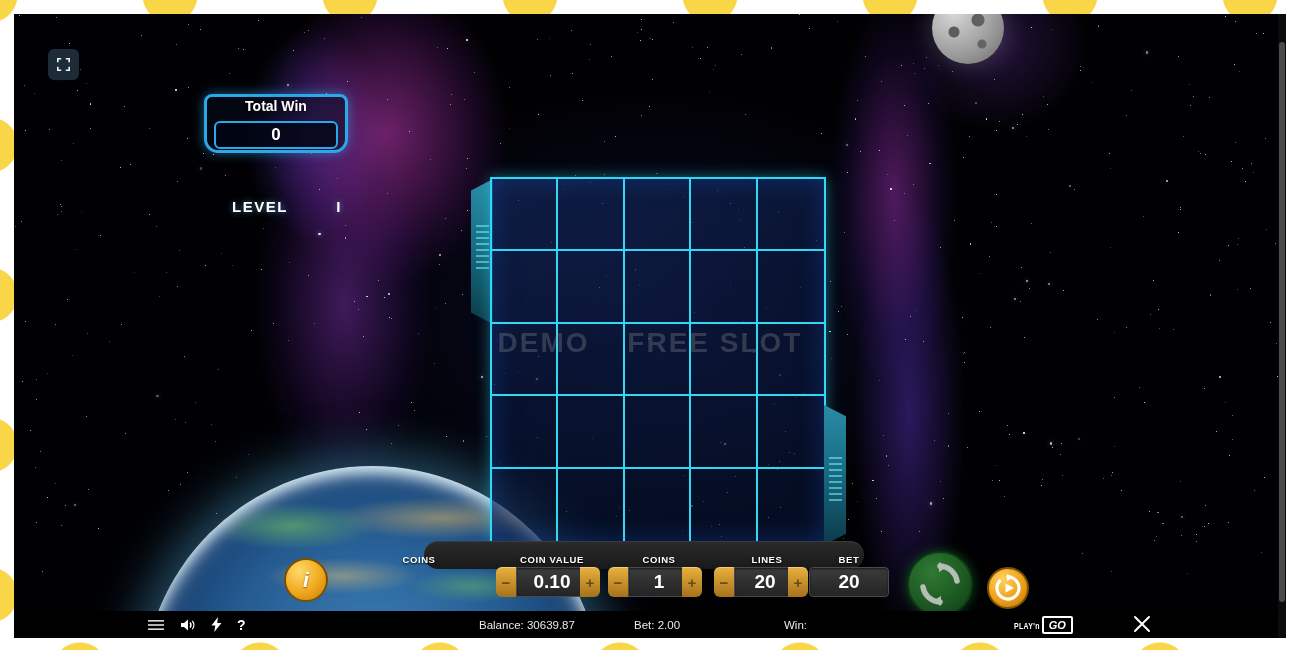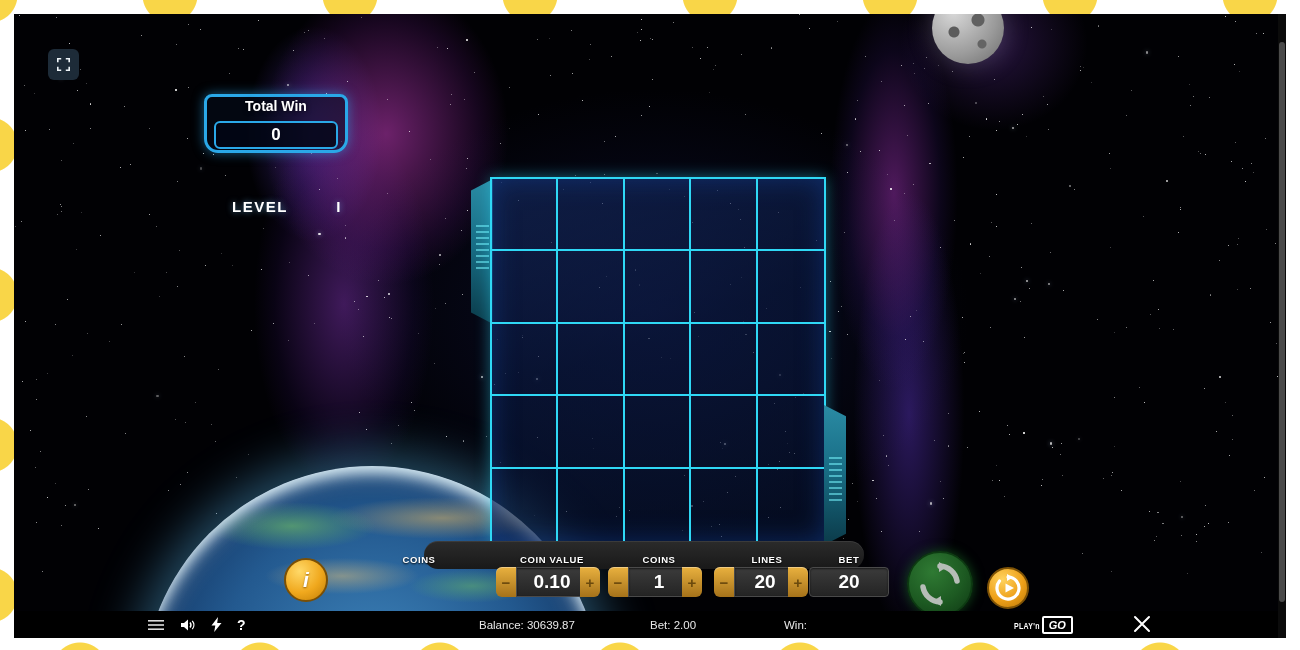--- a/index.html
+++ b/index.html
@@ -255,21 +255,21 @@
 
   
   #status-bar{
     position:absolute; left:0; right:0; bottom:0; height:27px;
     background:#000;
     display:flex; align-items:center;
     color:#e8e8e8; font-size:11.5px;
   }
   .sb-icon{ cursor:pointer; display:flex; align-items:center; justify-content:center; }
   #sb-balance{ position:absolute; left:465px; }
-  #sb-bet{ position:absolute; left:620px;margin-left:16px; }
+  #sb-bet{ position:absolute; left:620px; }
   #sb-win{ position:absolute; left:770px; }
   #playngo-logo{
     position:absolute; left:1000px; top:5px;
     display:flex; align-items:center; gap:2px;
   }
   #pg-text{
     color:#fff; font-size:7px; font-weight:bold; letter-spacing:.3px;
     transform:scaleY(1.35);
   }
   #pg-badge{
@@ -885,20 +885,24 @@
         <div class="ridge" style="top:58px"></div>
       <div class="ridge" style="top:64px"></div>
         <div class="ridge" style="top:70px"></div>
       <div class="ridge" style="top:76px"></div>
         <div class="ridge" style="top:82px"></div>
       <div class="ridge" style="top:88px"></div>
         <div class="ridge" style="top:94px"></div>
     </div>
   </div>
 
+  <div id="watermark">
+    <span>DEMO</span>
+    <span>FREE SLOT</span>
+  </div>
 
   <div id="message-bar"></div>
 
   <div id="controls">
 
     <div id="info-btn">
       <span>i</span>
     </div>
 
     <div class="ctl-label" style="left:335px; top:13px; width:140px;">COINS</div>

